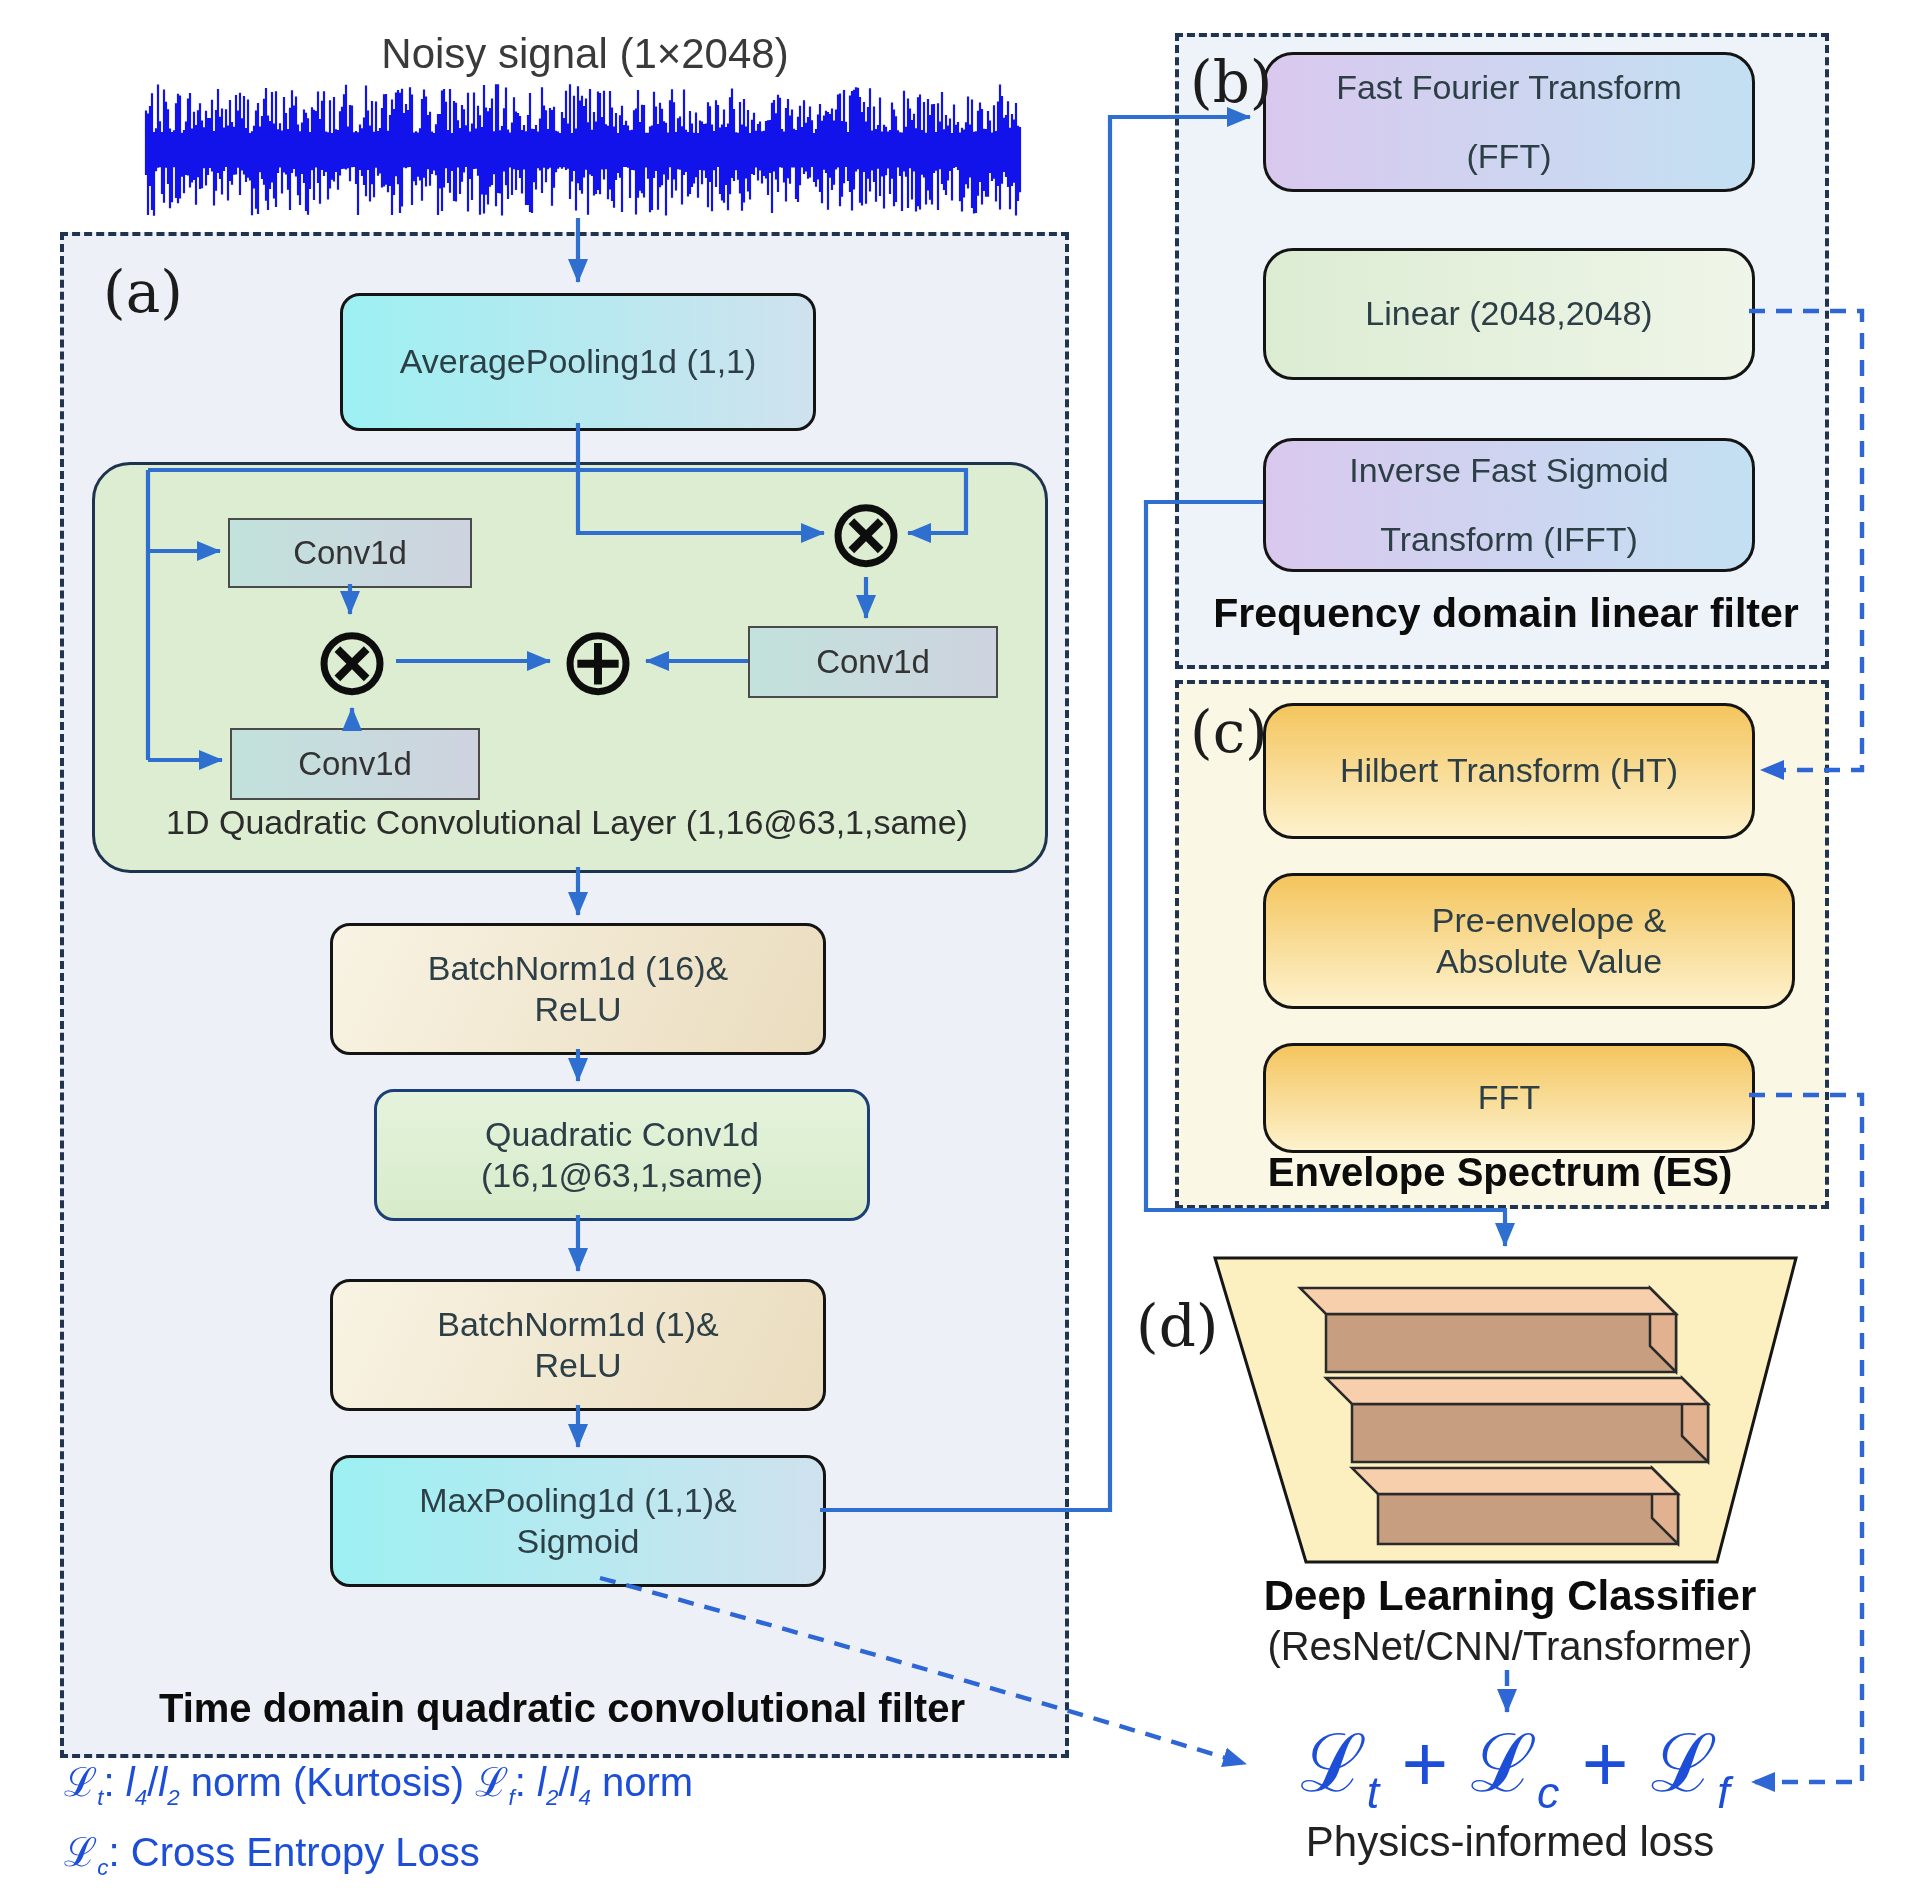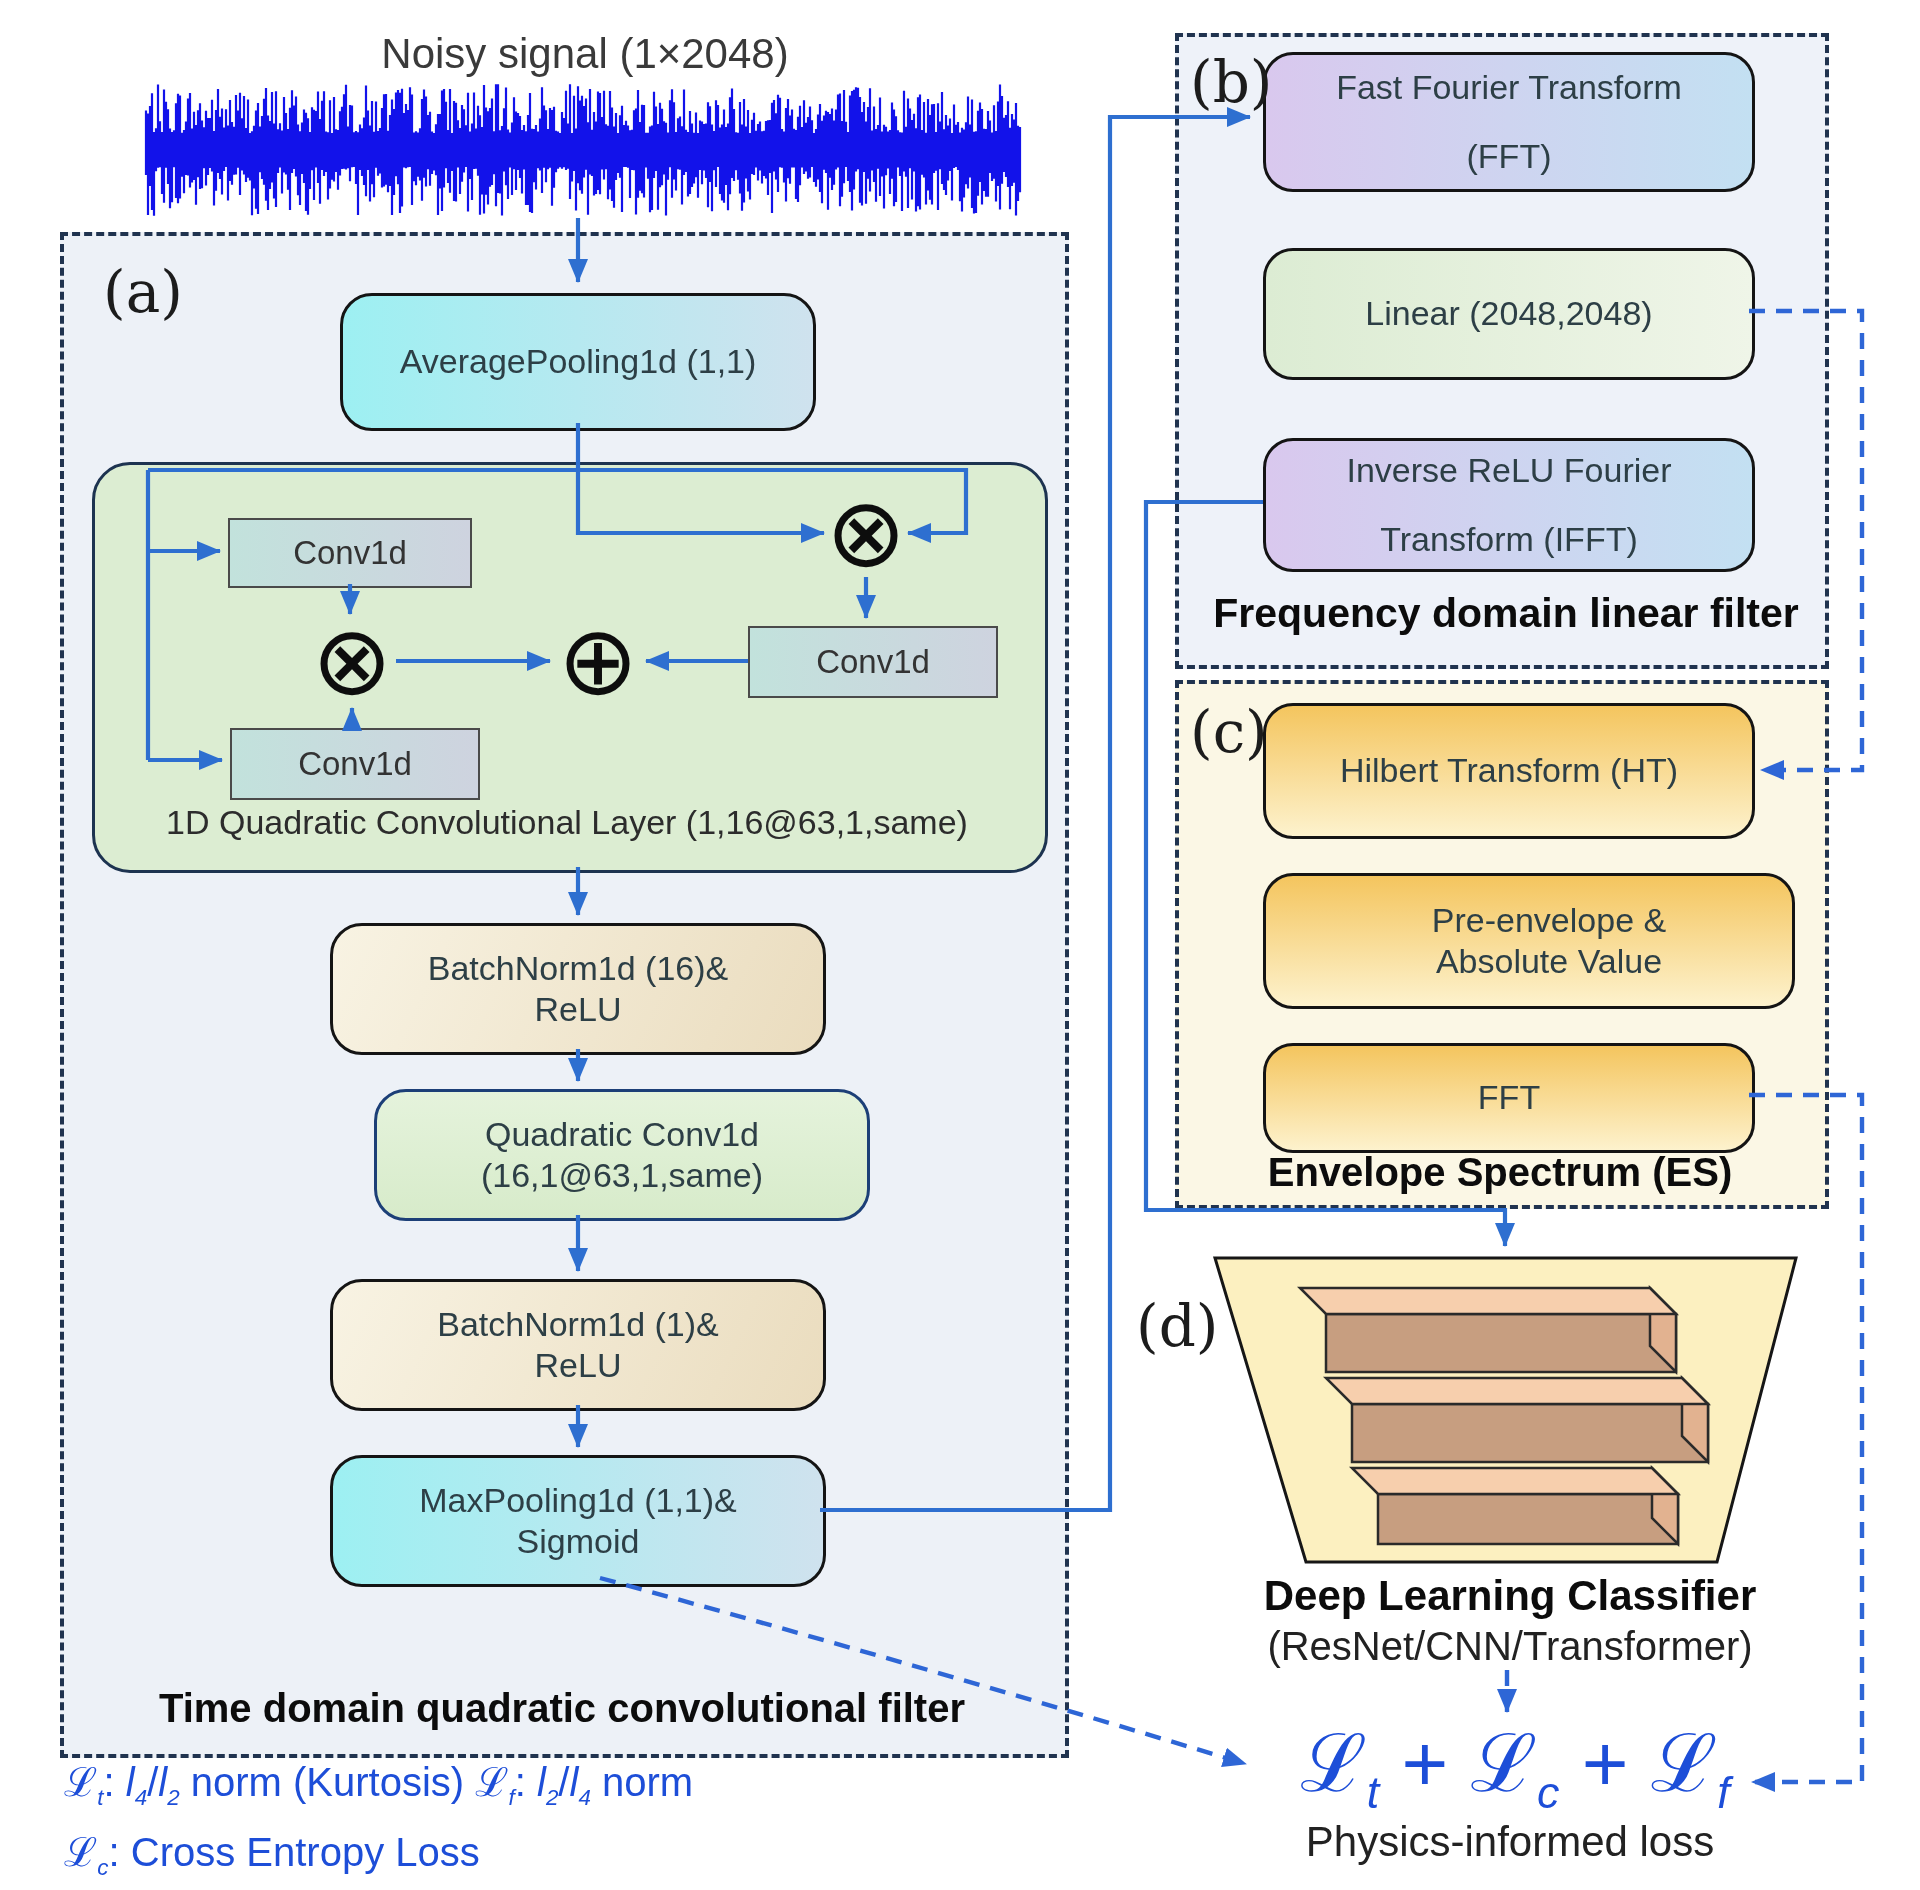--- a/index.html
+++ b/index.html
@@ -3,21 +3,21 @@
 <meta charset="utf-8">
 <style>
   html,body{margin:0;padding:0;background:#ffffff;}
   .stage{position:relative;width:1920px;height:1890px;background:#ffffff;overflow:hidden;
          font-family:"Liberation Sans",sans-serif;}
   .panel{position:absolute;border:4px dashed var(--panel-border);z-index:1;}
   .pa{background:var(--panel-a-bg);}
   .pb{background:var(--panel-b-bg);}
   .pc{background:var(--panel-c-bg);}
   .tag{position:absolute;z-index:3;font-family:"DejaVu Serif",serif;font-size:58px;color:#1c1c1c;z-index:3;}
-  .box{position:absolute;z-index:2;border:3px solid var(--box-border);border-radius:32px;
+  .box{position:absolute;z-index:2;border:3px solid var(--box-border);border-radius:20px;
        display:flex;flex-direction:column;align-items:center;justify-content:center;
        font-size:34px;line-height:1.22;color:var(--text-dark);text-align:center;}
   .cyan{background:linear-gradient(90deg,var(--cyan1),var(--cyan2));}
   .beige{background:linear-gradient(115deg,var(--beige1),var(--beige2));}
   .qgreen{background:linear-gradient(180deg,var(--qgreen1),var(--qgreen2));border-color:var(--qgreen-border);}
   .purple{background:linear-gradient(90deg,var(--purple1),var(--purple2));gap:28px;}
   .lingrad{background:linear-gradient(90deg,var(--lingrad1),var(--lingrad2));}
   .gold{background:linear-gradient(180deg,var(--gold1),var(--gold2));}
   .convbox{position:absolute;z-index:2;border:2px solid #4a4a4a;border-radius:0;
        background:linear-gradient(90deg,var(--conv1),var(--conv2));
@@ -94,21 +94,21 @@
   <div class="caption" style="left:112px;top:1686px;width:900px;">Time domain quadratic convolutional filter</div>
 
   <div class="box purple" style="left:1263px;top:52px;width:486px;height:134px;border-radius:30px;">
     <span>Fast Fourier Transform</span>
     <span>(FFT)</span>
   </div>
   <div class="box lingrad" style="left:1263px;top:248px;width:486px;height:126px;border-radius:30px;">
     <span>Linear (2048,2048)</span>
   </div>
   <div class="box purple" style="left:1263px;top:438px;width:486px;height:128px;border-radius:30px;">
-    <span>Inverse ReLU Fourier</span>
+    <span>Inverse Fast Sigmoid</span>
     <span>Transform (IFFT)</span>
   </div>
   <div class="caption" style="left:1186px;top:590px;width:640px;font-size:41px;">Frequency domain linear filter</div>
 
   <div class="box gold" style="left:1263px;top:703px;width:486px;height:130px;border-radius:30px;">
     <span>Hilbert Transform (HT)</span>
   </div>
   <div class="box gold" style="left:1263px;top:873px;width:486px;height:130px;border-radius:30px;padding-left:40px;">
     <span>Pre-envelope &amp;</span>
     <span>Absolute Value</span>

